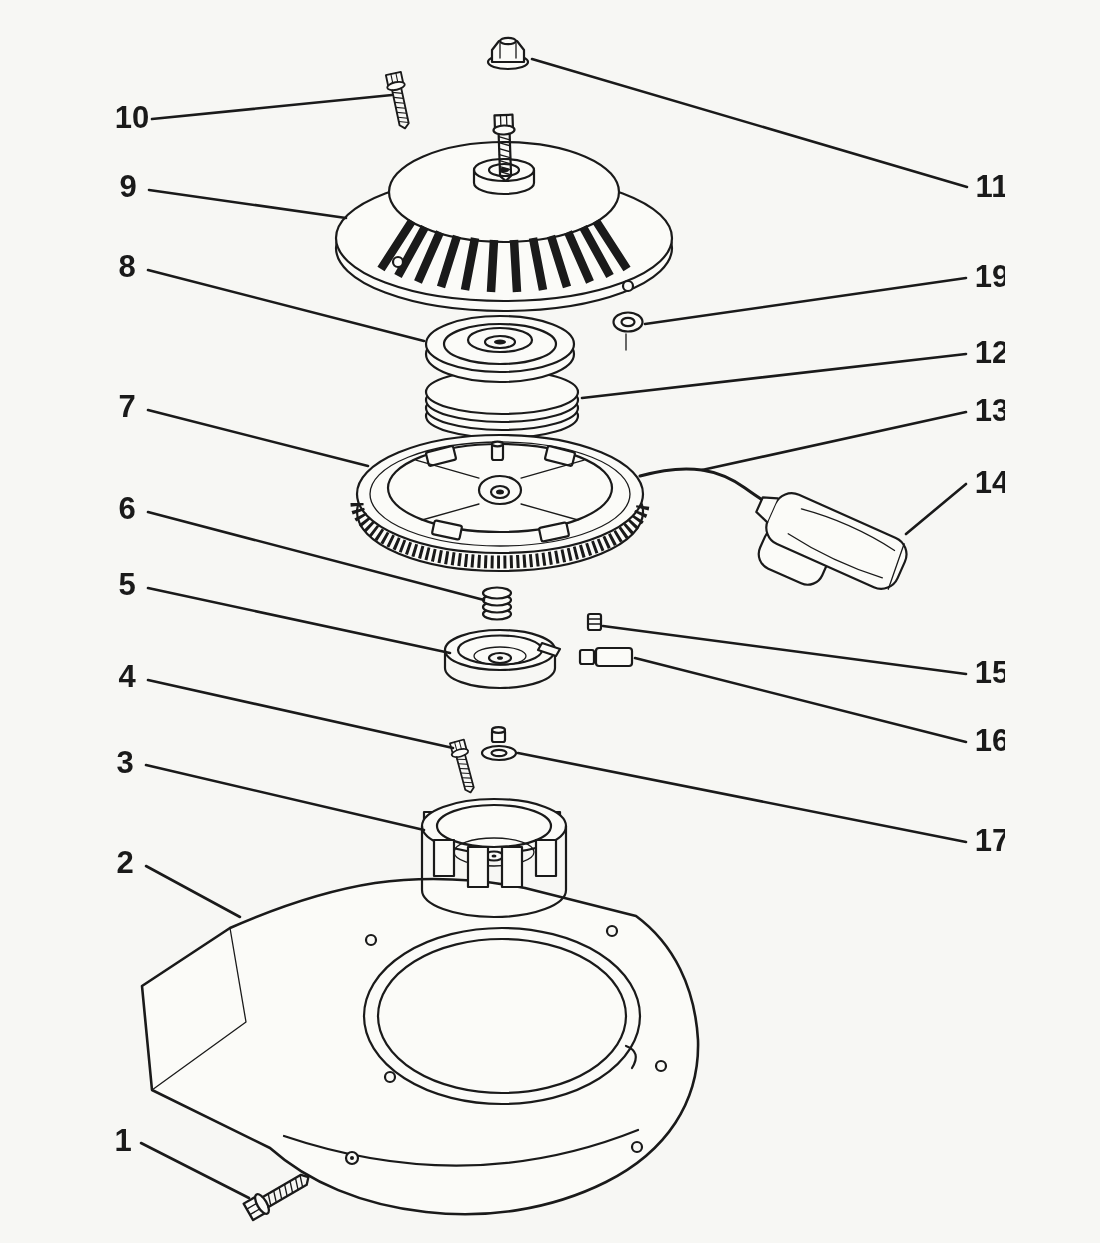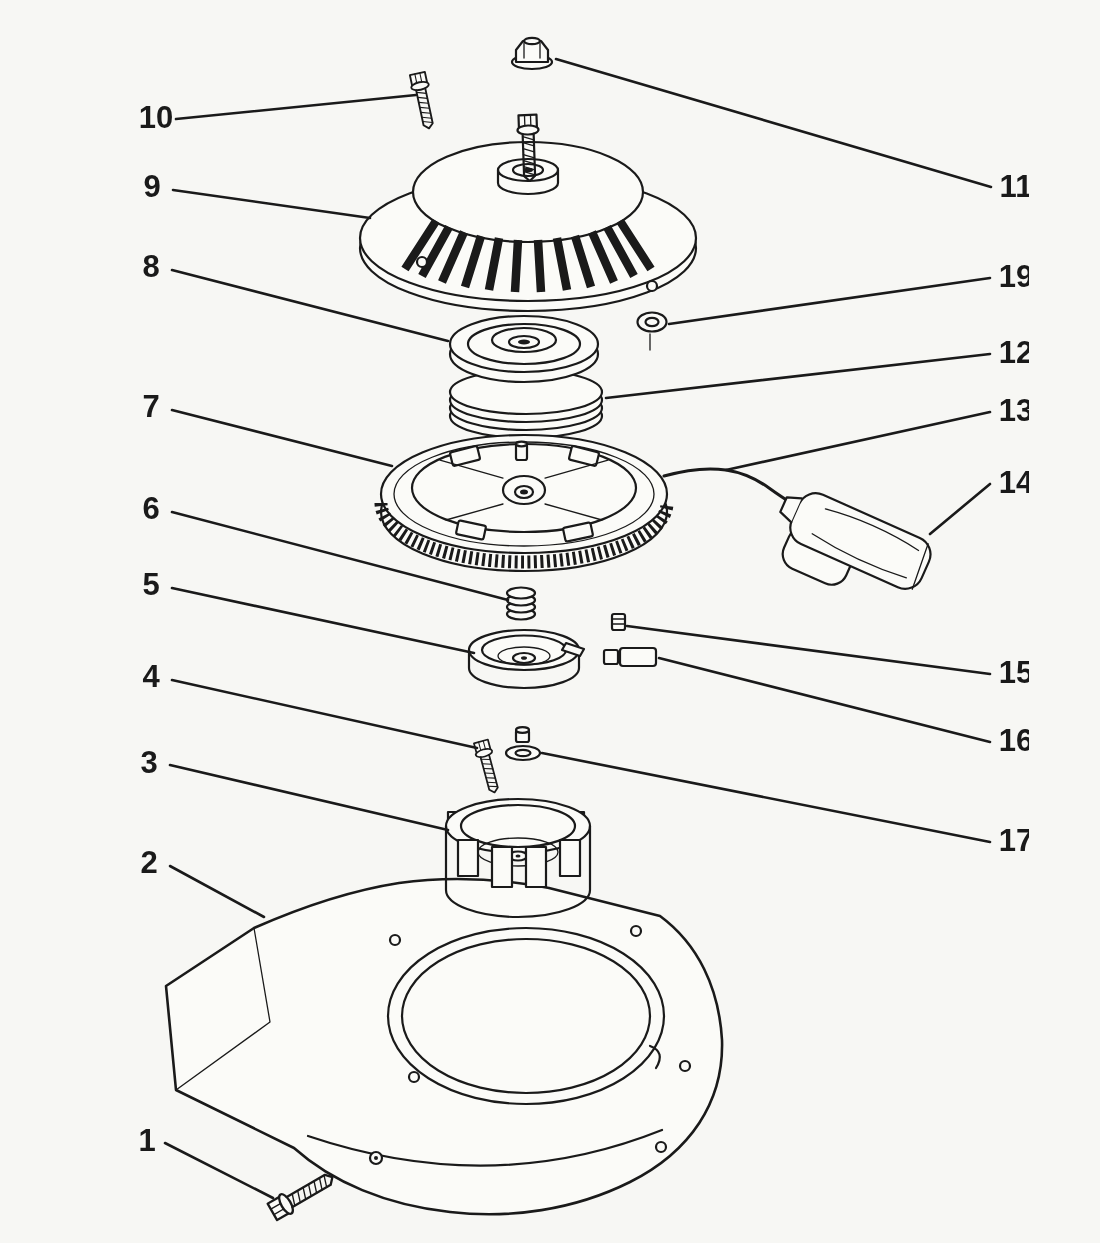--- a/index.html
+++ b/index.html
@@ -1,17 +1,17 @@
 <!DOCTYPE html>
 <html style="--bg: #f7f7f4; --line: #1a1a1a;"><head>
 <meta charset="utf-8">
 <style>
   :root { --bg:#f7f7f4; --line:#1a1a1a; --part:#fbfbf8; }
   html,body { margin:0; padding:0; background:var(--bg); }
-  .stage { position:relative; width:1005px; height:1243px; background:var(--bg); overflow:hidden;padding-left:24px; }
+  .stage { position:relative; width:1005px; height:1243px; background:var(--bg); overflow:hidden; }
   svg { display:block; }
   .s { fill:none; stroke:var(--line); stroke-width:2.2; stroke-linecap:round; stroke-linejoin:round; }
   .f { fill:var(--part); }
   .thin { stroke-width:1.3; }
   .vent { stroke-width:8.5; stroke-linecap:butt; }
   .leader { stroke-width:2.6; }
   .braid { stroke-width:13; stroke-dasharray:3 3.5; stroke-linecap:butt; }
   .dk { fill:var(--line); stroke:none; }
   .callout { font:bold 31px "Liberation Sans", sans-serif; fill:var(--line); text-anchor:middle; }
 </style>

